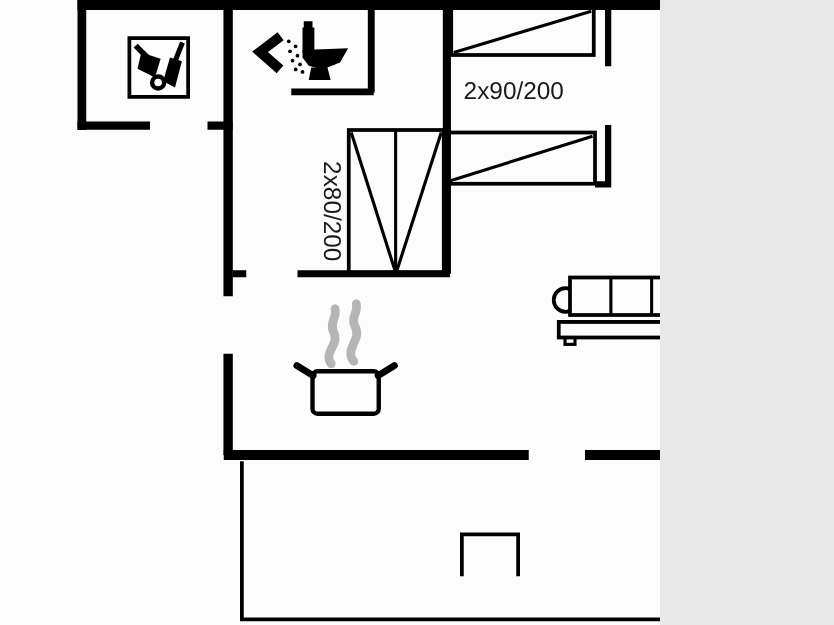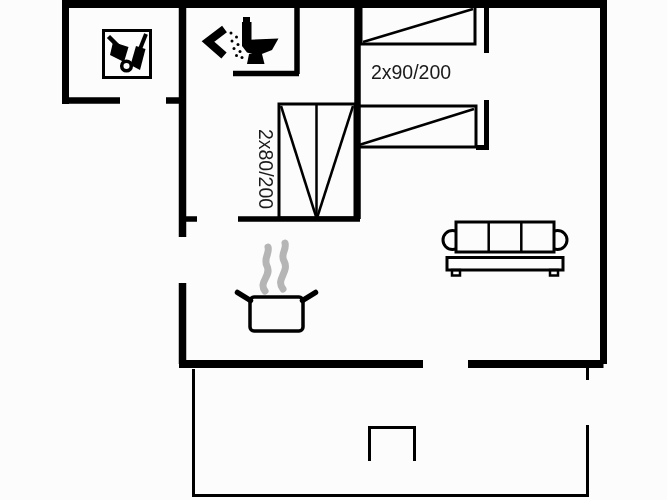--- a/index.html
+++ b/index.html
@@ -1,18 +1,18 @@
 <!DOCTYPE html>
 <html><head>
 <meta charset="utf-8">
 <style>
   html,body { margin:0; padding:0; background:#e8e8e8; }
   .stage {
     position:relative;
-    width:667px; height:500px;
+    width:528px; height:500px;
     background:var(--bg,#fcfcfc);
     overflow:hidden;
     font-family:"Liberation Sans", sans-serif;
   }
   .plan { position:absolute; inset:0; color:var(--line,#000); }
   .wall   { stroke:currentColor; fill:none; }
   .furn   { stroke:currentColor; fill:none; }
   .fillblk{ fill:currentColor; stroke:none; }
   .fillwht{ fill:#fcfcfc; }
   .steam-path { stroke:var(--steam,#b5b5b5); fill:none; stroke-linecap:round; }

